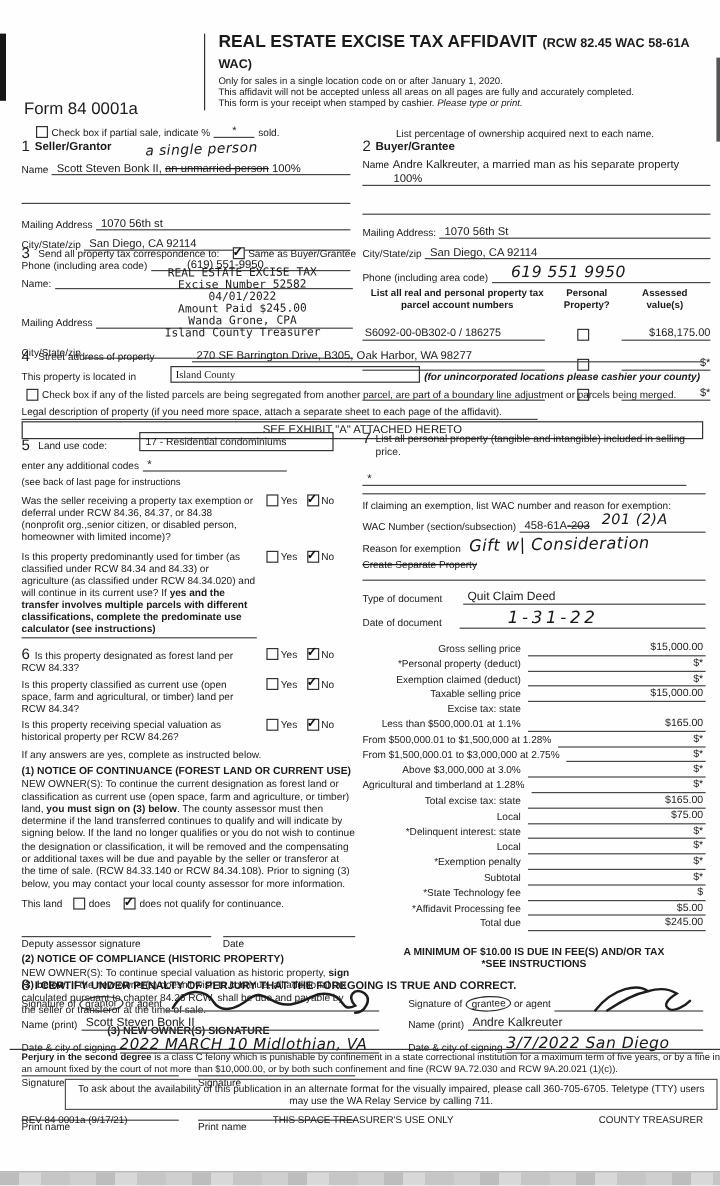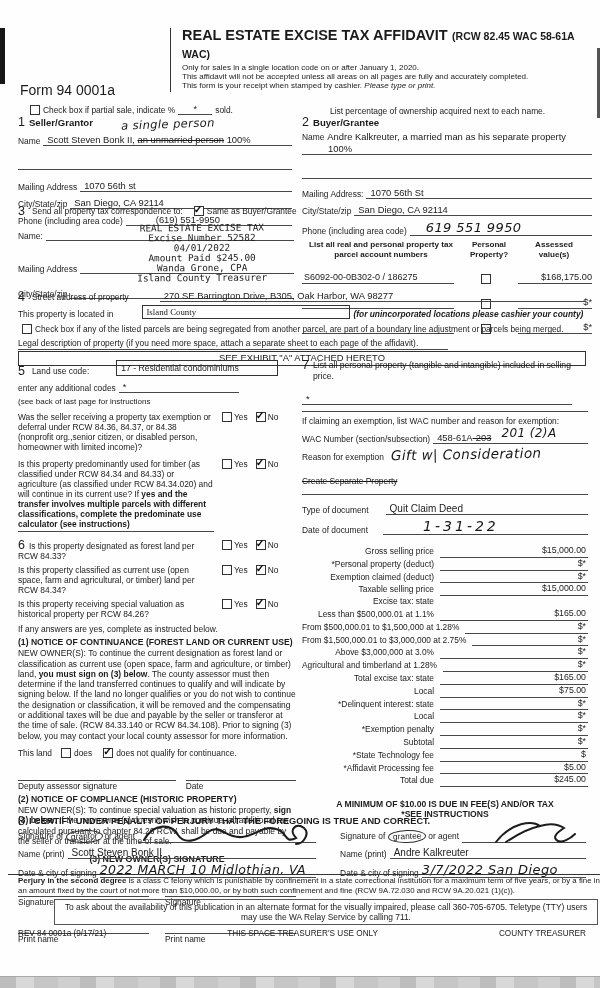--- a/index.html
+++ b/index.html
@@ -55,21 +55,21 @@
       </div>
       <div class="small" style="margin-top:1px">Only for sales in a single location code on or after January 1, 2020.</div>
       <div class="small">This affidavit will not be accepted unless all areas on all pages are fully and accurately completed.</div>
       <div class="small">
         <span>This form is your receipt when stamped by cashier.</span>
         <span class="i">Please type or print.</span>
       </div>
     </div>
   </div>
 
-  <div class="abs" style="left:20px;top:82px;font-size:14px">Form 94 0001a</div>
+  <div class="abs" style="left:20px;top:82px;font-size:14px">Form 84 0001a</div>
 
   <div class="abs f" style="left:30px;top:104px;width:240px">
     <span class="cb"></span>
     <span class="lbl">Check box if partial sale, indicate %</span>
     <span class="ln" style="flex:none;width:34px;justify-content:center">
         <span style="font-size:9px">*</span>
       </span>
     <span class="lbl">sold.</span>
   </div>
   <div class="abs lbl" style="left:330px;top:106px">List percentage of ownership acquired next to each name.</div>
@@ -355,21 +355,21 @@
       <span class="lbl">WAC Number (section/subsection)</span>
       <span class="ln">
           <span class="val"><span>458-61A</span><span class="strike">-203</span></span>
         <span class="hw" style="font-size:12px;margin-left:6px;position:relative;top:-3px">201 (2)A</span>
         </span>
     </div>
     <div class="f" style="margin-top:2px">
       <span class="lbl">Reason for exemption</span>
       <span class="hw" style="font-size:13.5px;transform:rotate(-1deg);margin-left:4px">Gift w| Consideration</span>
     </div>
-    <div class="lbl strike" style="margin-top:14px">Create Separate Property</div>
+    <div class="lbl strike" style="margin-top:3px">Create Separate Property</div>
     <div class="hr" style="margin-top:8px"></div>
 
     <div class="f" style="margin-top:8px">
       <span class="lbl">Type of document</span>
       <span class="ln" style="margin-left:14px">
           <span class="val" style="font-size:10px">Quit Claim Deed</span>
         </span>
     </div>
     <div class="f" style="margin-top:3px">
       <span class="lbl">Date of document</span>

